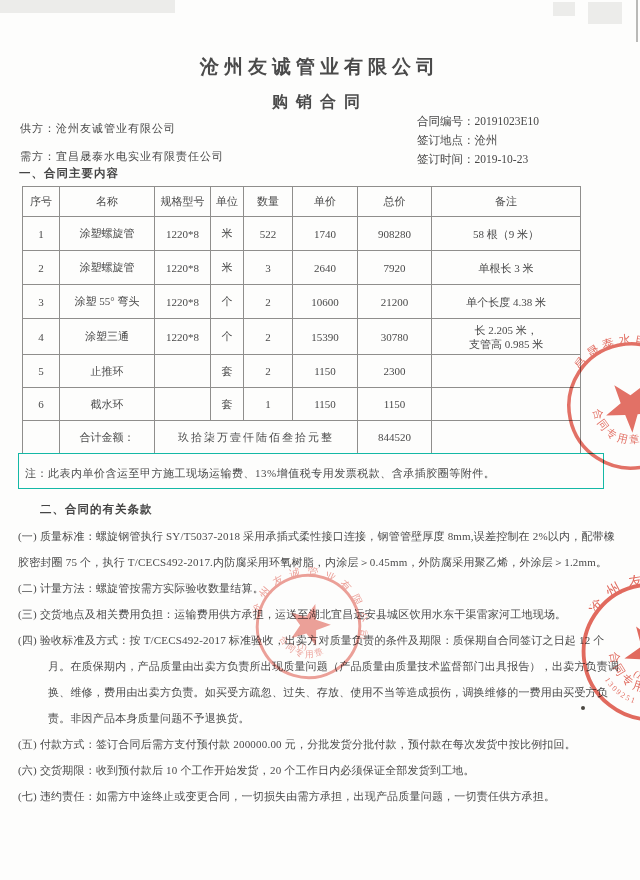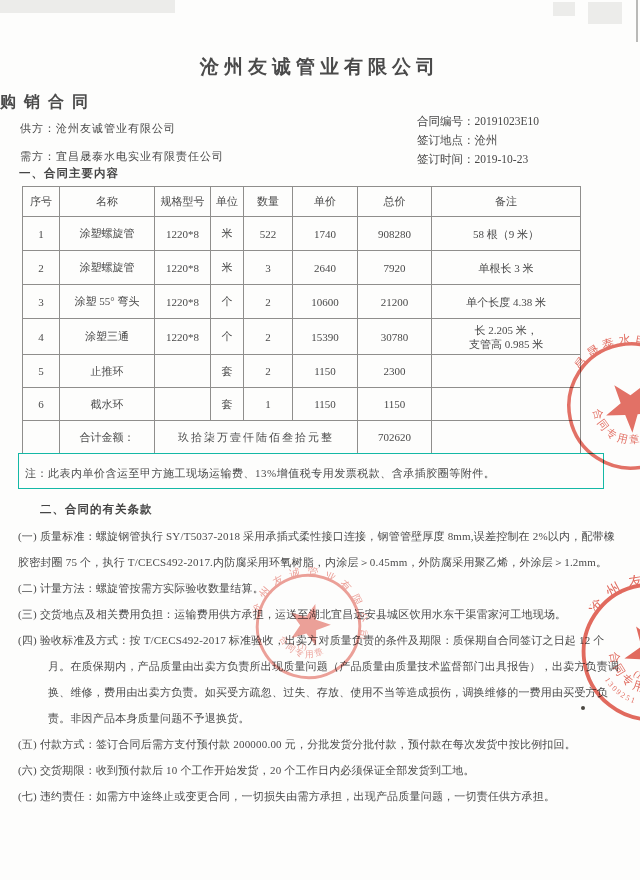--- a/index.html
+++ b/index.html
@@ -8,21 +8,21 @@
     font-family:"Liberation Serif","DejaVu Serif",serif;color:#3e3e3e;
     overflow:hidden;margin:0 auto;
   }
   
   .smudge{position:absolute;background:#ececea;}
   .edge-line{position:absolute;background:#b9b9b7;}
   .ink-dot{position:absolute;width:4px;height:4px;border-radius:50%;background:#4a4742;}
 
   .title{position:absolute;top:54px;left:0;width:640px;text-align:center;
     font-size:19px;font-weight:bold;letter-spacing:5px;color:#4a4a4a;}
-  .subtitle{position:absolute;top:92px;left:0;width:640px;
+  .subtitle{position:absolute;top:92px;left:0;width:640px;text-align:center;
     font-size:16px;font-weight:bold;letter-spacing:8px;color:#4a4a4a;}
 
   .party{position:absolute;left:20px;font-size:11px;letter-spacing:1px;color:#474747;}
   .meta{position:absolute;left:417px;top:112px;font-size:11.5px;line-height:19px;color:#474747;}
   .meta div{white-space:nowrap;}
 
   .sec1{position:absolute;left:19px;top:166px;font-size:11.5px;font-weight:bold;letter-spacing:1px;color:#454545;}
 
   .content{position:absolute;left:18px;top:186px;width:610px;}
   table.main{border-collapse:collapse;margin-left:4px;width:558px;table-layout:fixed;
@@ -172,21 +172,21 @@
         <td>1150</td>
         <td>1150</td>
         <td>
               <span class="rmk1"></span>
             </td>
       </tr>
       <tr class="rs">
         <td></td>
         <td>合计金额：</td>
         <td colspan="4" style="letter-spacing:2px;">玖拾柒万壹仟陆佰叁拾元整</td>
-        <td>702620</td>
+        <td>844520</td>
         <td></td>
       </tr>
     </tbody>
       </table>
 
     <div class="notebox">注：此表内单价含运至甲方施工现场运输费、13%增值税专用发票税款、含承插胶圈等附件。</div>
 
     <div class="sec2">二、合同的有关条款</div>
 
     <div class="clauses">

